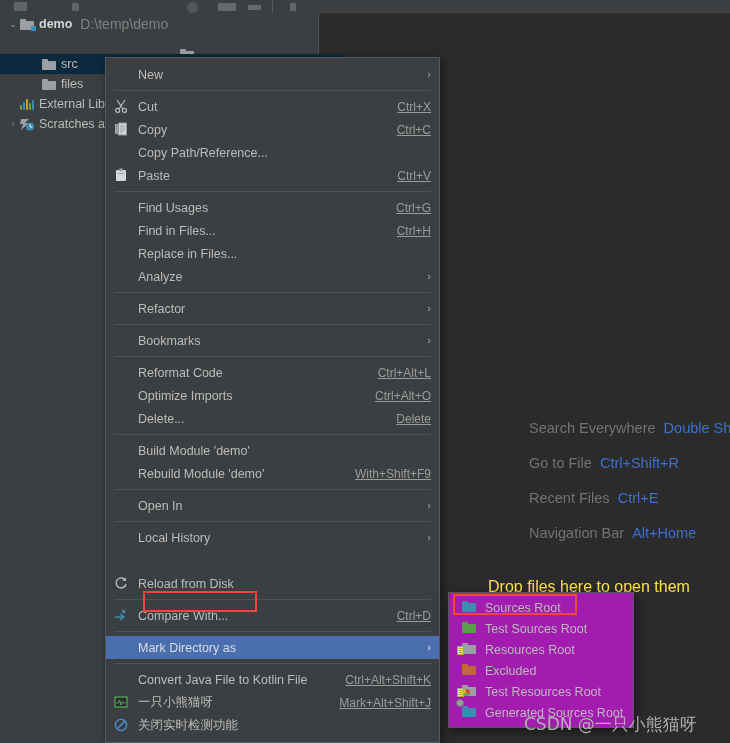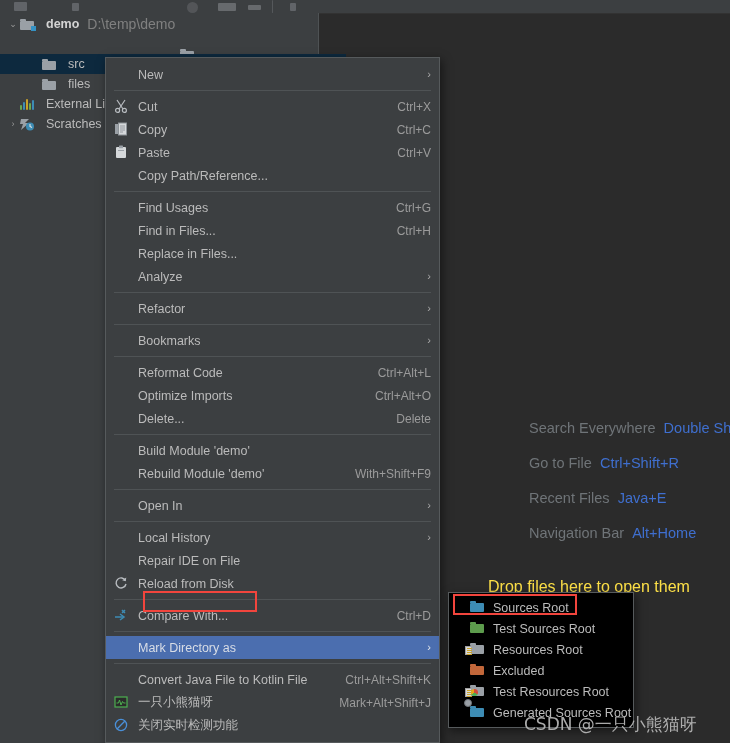--- a/index.html
+++ b/index.html
@@ -59,21 +59,21 @@
   }
   .tree-row.selected { background: #0d293e; }
   .tree-arrow {
     width: 14px;
     text-align: center;
     color: #9a9a9a;
     font-size: 9px;
     line-height: 1;
     flex: 0 0 14px;
   }
-  .tree-label { margin-left: 11px; }
+  .tree-label { margin-left: 4px; }
   .tree-label.bold { font-weight: bold; color: #d4d4d4; }
   .tree-path { margin-left: 8px; color: #808080; font-size: 14px; }
 
   .folder-ico {
     position: relative;
     width: 15px; height: 12px;
     flex: 0 0 15px;
   }
   .folder-ico::before {
     content: "";
@@ -144,20 +144,21 @@
     height: 16px;
     position: relative;
     margin-right: 4px;
   }
   .mi .txt { flex: 1 1 auto; }
   .mi .sc {
     flex: 0 0 auto;
     color: #9b9b9b;
     font-size: 12px;
     padding-left: 18px;
+    text-decoration: underline;
   }
   .mi .arrow {
     flex: 0 0 auto;
     color: #a9a9a9;
     font-size: 11px;
     padding-left: 12px;
     line-height: 1;
   }
   .mi.highlight {
     background: #4b6eaf;
@@ -168,24 +169,24 @@
     height: 1px;
     background: #4f5355;
     margin: 4px 8px 4px 8px;
   }
 
   
   .sub-menu {
     position: absolute;
     left: 448px; top: 592px;
     width: 186px;
-    background: #000000;
+    background: #a21caf;
     border: 1px solid #565a5c;
     box-shadow: 2px 3px 9px rgba(0,0,0,.5);
-    padding: 4px 16px;
+    padding: 4px 8px;
     box-sizing: border-box;
   }
   .sub-menu .mi { height: 21px; padding-left: 5px; }
   .sub-menu .mi .ico { flex: 0 0 18px; width: 18px; margin-right: 5px; }
 
   
   .fico { position: relative; width: 15px; height: 12px; top: 1px; }
   .fico .tab {
     position: absolute; left: 0; top: 0;
     width: 6px; height: 2px; border-radius: 1px 1px 0 0;
@@ -313,21 +314,21 @@
             <circle cx="10" cy="8.5" r="4" fill="#3d8cb4"></circle>
             <path d="M10 6 L10 8.5 L12 9.5" stroke="#e4e4e4" stroke-width="1.1" fill="none"></path>
           </svg></span>
         <span class="tree-label">Scratches and Consoles</span>
       </div>
     </div>
 
   <div class="hints" id="hints">
       <div class="hint-row"><span>Search Everywhere</span>&nbsp;&nbsp;<span class="key">Double Shift</span></div>
       <div class="hint-row"><span>Go to File</span>&nbsp;&nbsp;<span class="key">Ctrl+Shift+R</span></div>
-      <div class="hint-row"><span>Recent Files</span>&nbsp;&nbsp;<span class="key">Java+E</span></div>
+      <div class="hint-row"><span>Recent Files</span>&nbsp;&nbsp;<span class="key">Ctrl+E</span></div>
       <div class="hint-row"><span>Navigation Bar</span>&nbsp;&nbsp;<span class="key">Alt+Home</span></div>
     </div>
   <div class="drop-hint">Drop files here to open them</div>
 
   <div class="ctx-menu" id="ctxmenu">
       <div class="mi">
         <span class="ico"></span>
         <span class="txt">New</span>
         <span class="arrow">›</span>
       </div>
@@ -344,32 +345,32 @@
       <div class="mi">
         <span class="ico"><svg width="14" height="14" viewBox="0 0 14 14">
             <rect x="1" y="2" width="6" height="10" fill="#9aa0a6"></rect>
             <rect x="4.5" y="1" width="8" height="12" fill="#d5d8da" stroke="#8d9398" stroke-width="1"></rect>
             <path d="M6 4 H11 M6 6 H11 M6 8 H11 M6 10 H9" stroke="#8d9398" stroke-width=".9"></path>
           </svg></span>
         <span class="txt">Copy</span>
         <span class="sc">Ctrl+C</span>
       </div>
       <div class="mi">
+        <span class="ico"></span>
+        <span class="txt">Copy Path/Reference...</span>
+      </div>
+      <div class="mi">
         <span class="ico"><svg width="14" height="14" viewBox="0 0 14 14">
             <rect x="2" y="2" width="10" height="11" rx="1" fill="#d5d8da"></rect>
             <rect x="5" y="0.6" width="4" height="2.6" rx=".6" fill="#9aa0a6"></rect>
             <rect x="4" y="5" width="6" height="1" fill="#9aa0a6"></rect>
           </svg></span>
         <span class="txt">Paste</span>
         <span class="sc">Ctrl+V</span>
       </div>
-      <div class="mi">
-        <span class="ico"></span>
-        <span class="txt">Copy Path/Reference...</span>
-      </div>
       <div class="msep"></div>
       <div class="mi">
         <span class="ico"></span>
         <span class="txt">Find Usages</span>
         <span class="sc">Ctrl+G</span>
       </div>
       <div class="mi">
         <span class="ico"></span>
         <span class="txt">Find in Files...</span>
         <span class="sc">Ctrl+H</span>
@@ -428,21 +429,20 @@
         <span class="arrow">›</span>
       </div>
       <div class="msep"></div>
       <div class="mi">
         <span class="ico"></span>
         <span class="txt">Local History</span>
         <span class="arrow">›</span>
       </div>
       <div class="mi">
         <span class="ico"></span>
-        <span class="txt">Repair IDE on File</span>
       </div>
       <div class="mi">
         <span class="ico"><svg width="14" height="14" viewBox="0 0 14 14">
             <path d="M11.5 4.5 A5 5 0 1 0 12 8" stroke="#b8bcc0" stroke-width="1.4" fill="none"></path>
             <path d="M12.3 1.5 L11.7 5.2 L8.2 4.2 Z" fill="#b8bcc0"></path>
           </svg></span>
         <span class="txt">Reload from Disk</span>
       </div>
       <div class="msep"></div>
       <div class="mi">

